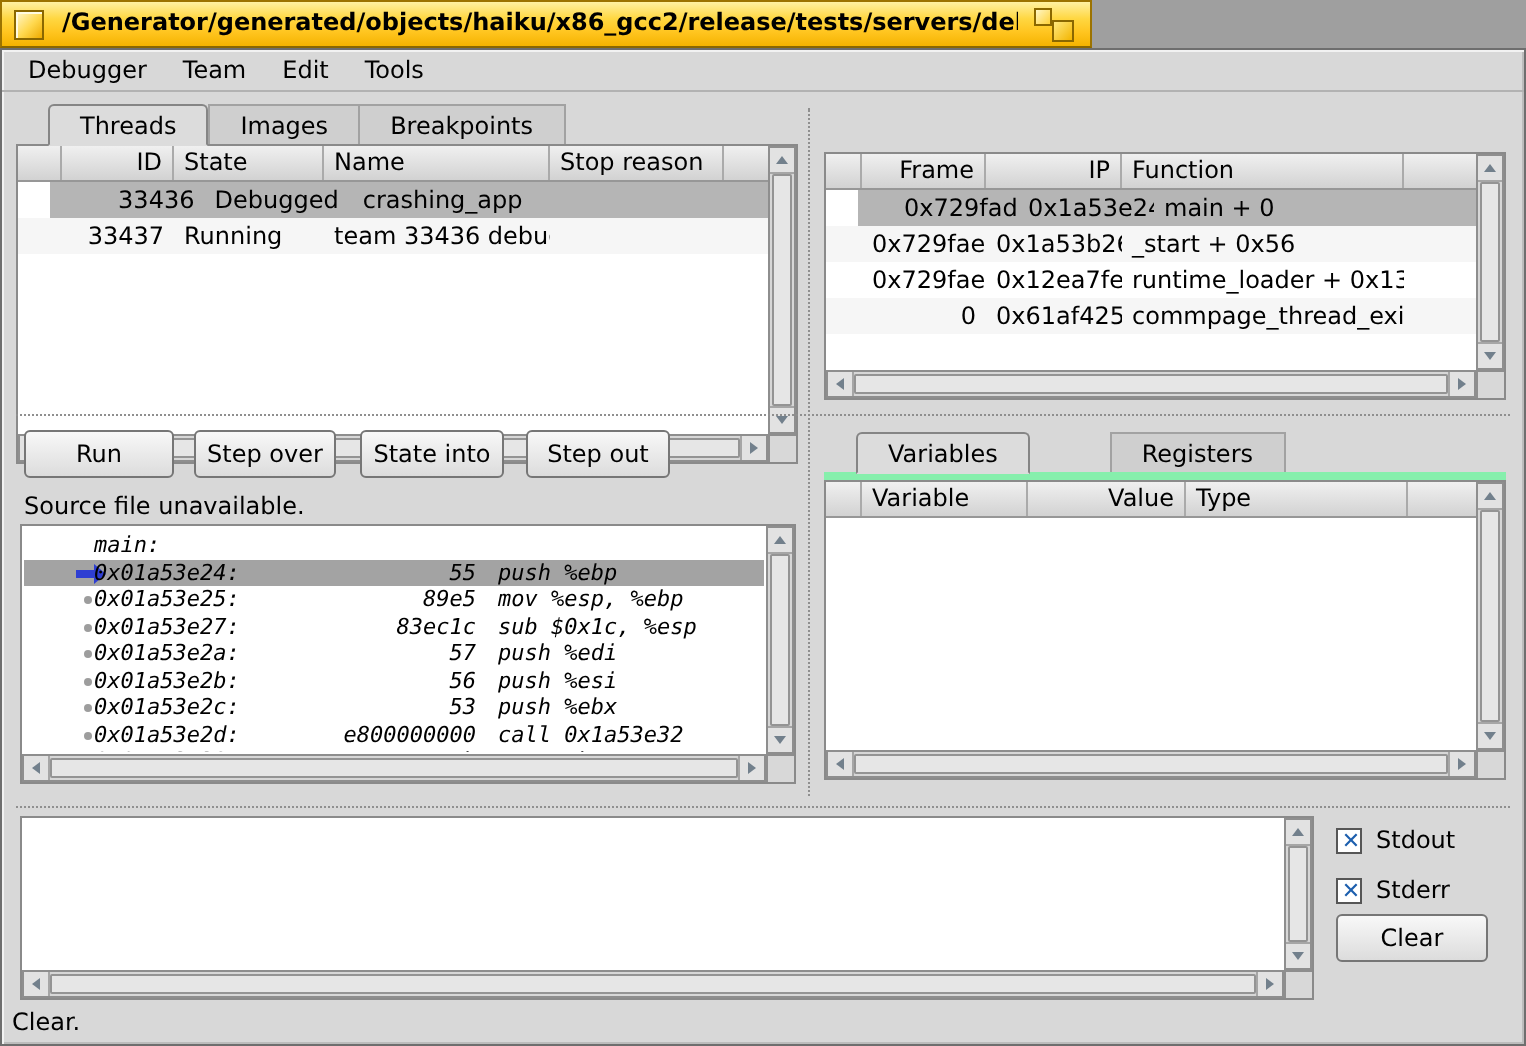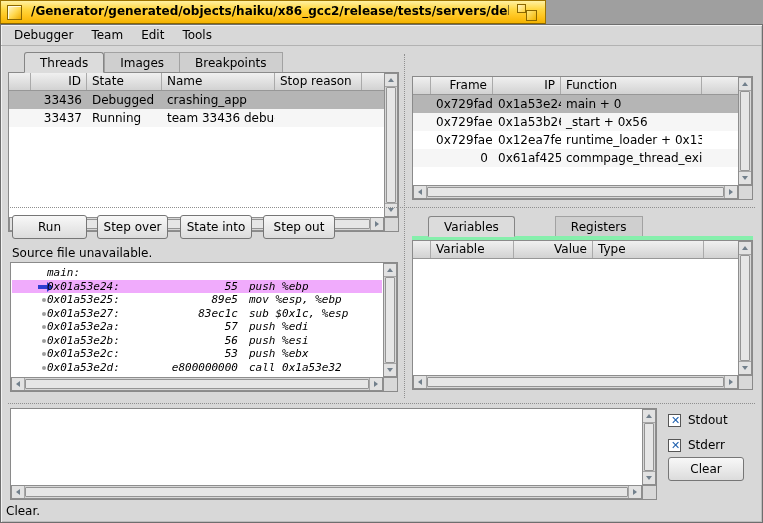--- a/index.html
+++ b/index.html
@@ -31,21 +31,21 @@
   .tab.inactive.first{border-left:1px solid #a2a2a2;}
 
   
   .clv{position:absolute;box-sizing:border-box;background:#fff;border:1px solid #8a8a8a;}
   .clv-header{position:absolute;left:0;top:0;right:14px;height:18px;display:flex;background:linear-gradient(#f0f0f0,#d2d2d2);border-bottom:1px solid #979797;box-sizing:border-box;}
   .hc{box-sizing:border-box;border-right:1px solid #aaa;padding:0 5px;line-height:17px;white-space:nowrap;overflow:hidden;}
   .hc.fill{flex:1;border-right:none;}
   .clv-body{position:absolute;left:0;top:18px;right:14px;bottom:14px;overflow:hidden;background:#fff;}
   .clv-row{display:flex;height:18px;line-height:18px;background:#fff;}
   .clv-row.alt{background:#f6f6f6;}
-  .clv-row.selected{background:#b5b5b5;}
+  .clv-row.selected{background:#b5b5b5;margin-left:16px;}
   .cc{box-sizing:border-box;padding:0 5px;white-space:nowrap;overflow:hidden;}
   .cc.fill{flex:1;}
   .num{text-align:right;}
 
   .t-threads .c0{width:22px;} .t-threads .c1{width:56px;} .t-threads .c2{width:75px;} .t-threads .c3{width:113px;} .t-threads .c4{width:87px;}
   .t-frames  .c0{width:18px;} .t-frames  .c1{width:62px;} .t-frames  .c2{width:68px;} .t-frames  .c3{width:141px;}
   .t-vars    .c0{width:18px;} .t-vars    .c1{width:83px;} .t-vars    .c2{width:79px;} .t-vars    .c3{width:111px;}
 
   
   .sb{position:absolute;box-sizing:border-box;background:#d7d7d7;border:1px solid #8e8e8e;}
@@ -69,21 +69,21 @@
   .split-h{position:absolute;height:0;border-top:1px dotted #8f8f8f;}
   .split-v{position:absolute;width:0;border-left:1px dotted #8f8f8f;}
 
   
   .btn{position:absolute;box-sizing:border-box;height:24px;background:linear-gradient(#f8f8f8,#dcdcdc);border:1px solid #767676;border-radius:3px;text-align:center;line-height:22px;cursor:default;}
 
   
   .dis-box{position:absolute;left:10px;top:262px;width:388px;height:130px;box-sizing:border-box;background:#fff;border:1px solid #8a8a8a;font-style:italic;}
   .dis-content{position:absolute;left:1px;top:1px;right:15px;bottom:15px;overflow:hidden;background:#fff;padding-top:2px;font-family:"DejaVu Sans Mono",monospace;font-size:11px;}
   .dis-line{position:relative;height:13.5px;white-space:pre;}
-  .dis-line.cur{background:#f0abfc;}
+  .dis-line.cur{background:#a3a3a3;}
   .dis-label{position:absolute;left:35px;top:0;}
   .dis-addr{position:absolute;left:35px;top:0;}
   .dis-bytes{position:absolute;left:120px;width:106px;top:0;text-align:right;}
   .dis-instr{position:absolute;left:237px;top:0;}
   .bullet{position:absolute;left:30px;top:5px;width:4px;height:4px;border-radius:50%;background:#9d9d9d;}
   .arrow-body{position:absolute;left:26px;top:5px;width:9px;height:4px;background:#2e3ed2;}
   .arrow-head{position:absolute;left:35px;top:2px;width:0;height:0;border-top:5px solid transparent;border-bottom:5px solid transparent;border-left:6px solid #2e3ed2;}
 
   
   .console-box{position:absolute;left:10px;top:408px;width:647px;height:92px;box-sizing:border-box;background:#fff;border:1px solid #8a8a8a;}

